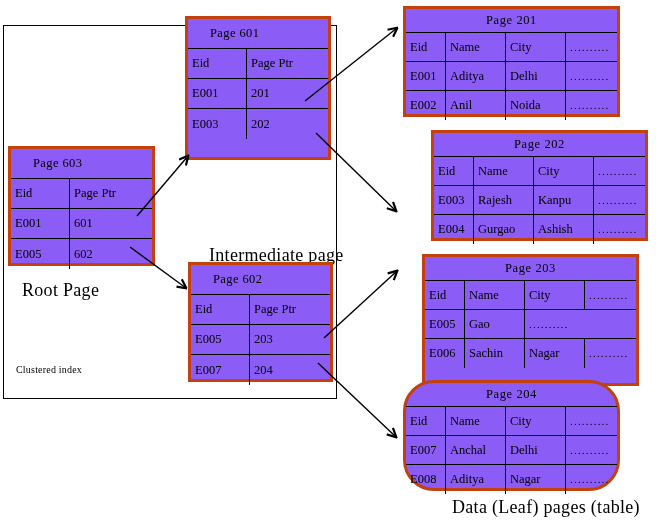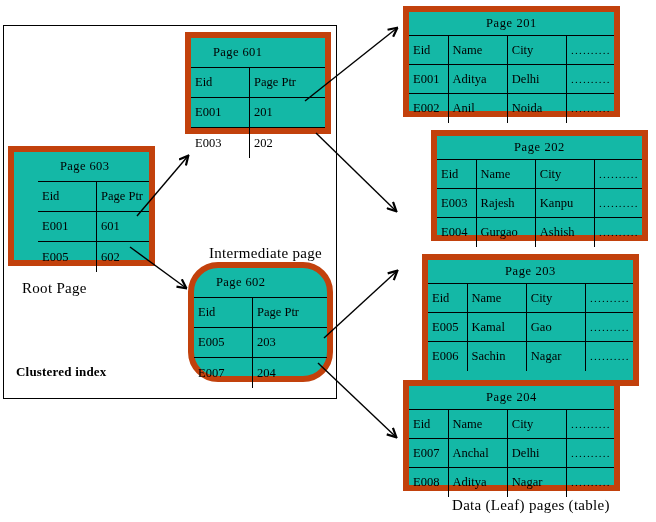--- a/index.html
+++ b/index.html
@@ -13,23 +13,23 @@
     height: 522px;
     background: #ffffff;
     font-family: "Liberation Serif", "DejaVu Serif", serif;
     color: #000000;
     overflow: hidden;
   }
 
   
   .tbl {
     position: absolute;
-    border: 6px solid #c2410c;
-    box-sizing: border-box;
-    background: #14b8a6;
+    border: 3px solid #c2410c;
+    box-sizing: border-box;
+    background: #8b5cf6;
   }
   .tbl .row {
     display: flex;
     box-sizing: border-box;
     border-bottom: 1px solid #000;
   }
   .tbl .row:last-child { border-bottom: none; }
   .tbl .cell {
     box-sizing: border-box;
     border-right: 1px solid #000;
@@ -77,77 +77,77 @@
     left: 3px; top: 25px;
     width: 334px; height: 374px;
     border: 1px solid #000;
     box-sizing: border-box;
     background: transparent;
   }
 
   
   .caption {
     position: absolute;
-    font-size: 15px;
+    font-size: 18px;
     white-space: nowrap;
     letter-spacing: 0.3px;
   }
-  .caption.bold { font-weight: bold; font-size: 13px; letter-spacing: 0.2px; }
+  .caption.bold { font-weight: normal; font-size: 10px; letter-spacing: 0.2px; }
 
   
   #arrows {
     position: absolute;
     left: 0; top: 0;
     width: 656px; height: 522px;
     pointer-events: none;
   }
 </style>
 </head>
 <body>
 
 <div id="canvas">
 
   <div id="cluster-frame"></div>
 
-  <div class="tbl idx-tbl" id="tbl-root" style="left:8px; top:146px; width:147px; height:120px;padding-left:24px;">
+  <div class="tbl idx-tbl" id="tbl-root" style="left:8px; top:146px; width:147px; height:120px;">
     <div class="title">Page 603</div>
     <div class="row">
       <div class="cell c-eid">Eid</div>
       <div class="cell c-ptr">Page Ptr</div>
     </div>
     <div class="row">
       <div class="cell c-eid">E001</div>
       <div class="cell c-ptr">601</div>
     </div>
     <div class="row">
       <div class="cell c-eid">E005</div>
       <div class="cell c-ptr">602</div>
     </div>
   </div>
   <div class="caption" style="left:22px; top:280px;">Root Page</div>
   <div class="caption bold" style="left:16px; top:364px;">Clustered index</div>
 
-  <div class="tbl idx-tbl" id="tbl-601" style="left:185px; top:32px; width:146px; height:102px;">
+  <div class="tbl idx-tbl" id="tbl-601" style="left:185px; top:16px; width:146px; height:144px;">
     <div class="title">Page  601</div>
     <div class="row">
       <div class="cell c-eid">Eid</div>
       <div class="cell c-ptr">Page Ptr</div>
     </div>
     <div class="row">
       <div class="cell c-eid">E001</div>
       <div class="cell c-ptr">201</div>
     </div>
     <div class="row">
       <div class="cell c-eid">E003</div>
       <div class="cell c-ptr">202</div>
     </div>
   </div>
 
   <div class="caption" style="left:209px; top:245px;">Intermediate page</div>
-  <div class="tbl idx-tbl" id="tbl-602" style="left:188px; top:262px; width:145px; height:120px;border-radius:30px;">
+  <div class="tbl idx-tbl" id="tbl-602" style="left:188px; top:262px; width:145px; height:120px;">
     <div class="title">Page  602</div>
     <div class="row">
       <div class="cell c-eid">Eid</div>
       <div class="cell c-ptr">Page Ptr</div>
     </div>
     <div class="row">
       <div class="cell c-eid">E005</div>
       <div class="cell c-ptr">203</div>
     </div>
     <div class="row">
@@ -203,33 +203,32 @@
   <div class="tbl leaf-tbl" id="tbl-203" style="left:422px; top:254px; width:217px; height:132px;">
     <div class="title center">Page 203</div>
     <div class="row">
       <div class="cell c-eid">Eid</div>
       <div class="cell c-name">Name</div>
       <div class="cell c-city">City</div>
       <div class="cell c-dots hdr">..........</div>
     </div>
     <div class="row">
       <div class="cell c-eid">E005</div>
-      <div class="cell c-name">Kamal</div>
       <div class="cell c-city">Gao</div>
       <div class="cell c-dots">..........</div>
     </div>
     <div class="row">
       <div class="cell c-eid">E006</div>
       <div class="cell c-name">Sachin</div>
       <div class="cell c-city">Nagar</div>
       <div class="cell c-dots">..........</div>
     </div>
   </div>
 
-  <div class="tbl leaf-tbl" id="tbl-204" style="left:403px; top:380px; width:217px; height:111px;">
+  <div class="tbl leaf-tbl" id="tbl-204" style="left:403px; top:380px; width:217px; height:111px;border-radius:31px;">
     <div class="title center">Page 204</div>
     <div class="row">
       <div class="cell c-eid">Eid</div>
       <div class="cell c-name">Name</div>
       <div class="cell c-city">City</div>
       <div class="cell c-dots hdr">..........</div>
     </div>
     <div class="row">
       <div class="cell c-eid">E007</div>
       <div class="cell c-name">Anchal</div>

